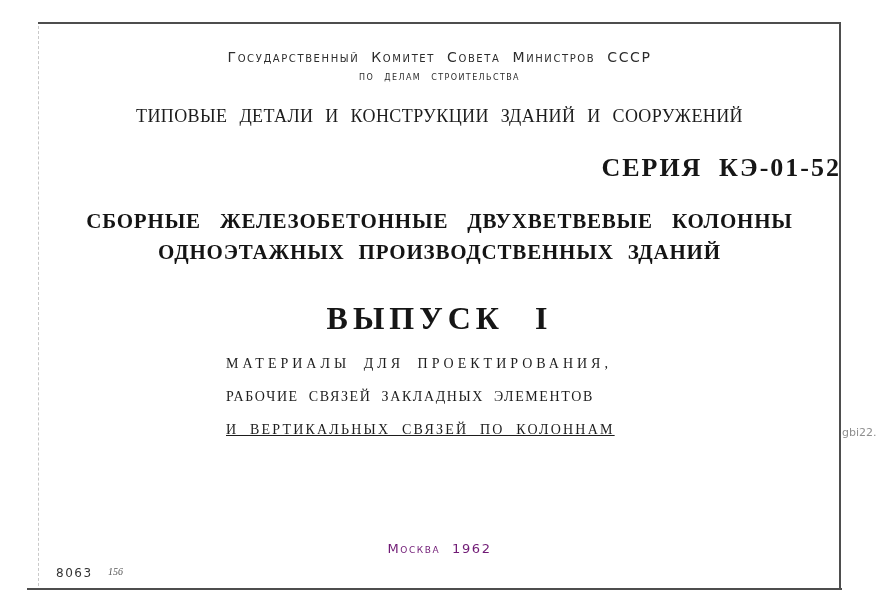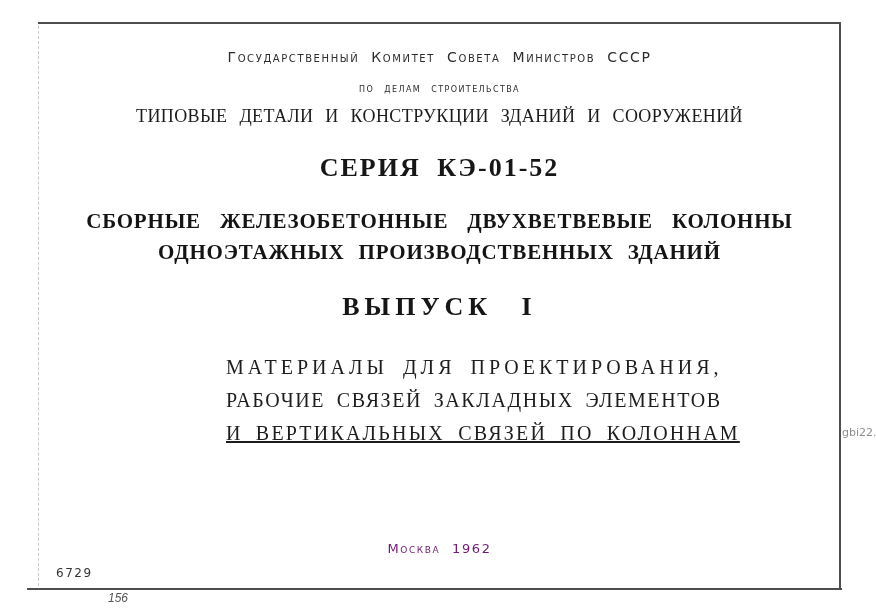--- a/index.html
+++ b/index.html
@@ -16,40 +16,40 @@
   .rule-top{left:38px;top:22px;width:803px;border-top:2px solid #4e4e4e;}
   .rule-right{left:839px;top:22px;height:568px;border-right:2px solid #4e4e4e;}
   .rule-bottom{left:27px;top:588px;width:815px;border-top:2px solid #4e4e4e;}
   .rule-left{left:38px;top:26px;height:560px;border-left:1px dashed #c9c9c9;}
 
   .txt{position:absolute;left:38px;width:803px;text-align:center;white-space:nowrap;}
 
   
   .hand{font-family:"DejaVu Sans", sans-serif;font-variant:small-caps;color:#2c2c2c;}
   .org1{top:49px;font-size:14px;letter-spacing:1.6px;word-spacing:6px;}
-  .org2{top:81px;font-size:12px;letter-spacing:1.4px;word-spacing:5px;}
+  .org2{top:69px;font-size:12px;letter-spacing:1.4px;word-spacing:5px;}
 
   .series-type{top:106px;font-size:18px;letter-spacing:0.4px;word-spacing:7px;color:#1c1c1c;}
-  .series{top:153px;font-size:26px;font-weight:bold;letter-spacing:2px;word-spacing:8px;color:#161616;}
+  .series{top:153px;font-size:26px;font-weight:bold;letter-spacing:2px;word-spacing:8px;color:#161616;text-align:right;}
 
   .title1{top:209px;font-size:21px;font-weight:bold;letter-spacing:0.8px;word-spacing:13px;color:#141414;}
   .title2{top:240px;font-size:21px;font-weight:bold;letter-spacing:0.8px;word-spacing:8px;color:#141414;}
 
-  .issue{top:292px;font-size:26px;font-weight:bold;letter-spacing:5px;word-spacing:18px;color:#161616;}
+  .issue{top:300px;font-size:32px;font-weight:bold;letter-spacing:5px;word-spacing:18px;color:#161616;}
 
   .subtitle{position:absolute;left:226px;top:356px;width:440px;text-align:left;color:#1d1d1d;}
-  .subtitle .st{position:absolute;left:0;white-space:nowrap;font-size:20px;}
+  .subtitle .st{position:absolute;left:0;white-space:nowrap;font-size:14px;}
   .st1{top:0;letter-spacing:4px;word-spacing:6px;}
   .st2{top:33px;letter-spacing:1.6px;word-spacing:5px;}
   .st3{top:66px;letter-spacing:2.2px;word-spacing:6px;text-decoration:underline;}
 
   .imprint{top:541px;font-family:"DejaVu Sans", sans-serif;font-variant:small-caps;font-size:13px;letter-spacing:1.6px;word-spacing:6px;color:#701a75;}
 
   .order-number{position:absolute;left:56px;top:566px;font-family:"DejaVu Sans", sans-serif;font-size:12px;letter-spacing:1.5px;color:#333;}
-  .page-number{position:absolute;left:108px;top:591px;font-family:Liberation Sans, sans-serif;font-style:italic;font-size:12px;color:#555;}
+  .page-number{position:absolute;left:108px;top:566px;font-family:Liberation Serif, serif;font-style:italic;font-size:10px;color:#555;}
 
   .watermark{position:absolute;left:842px;top:426px;font-family:"DejaVu Sans", sans-serif;font-size:11px;color:#8f8f8f;background:#fff;}
 </style>
 </head>
 <body>
 
 <div class="page">
 
   <div class="rule rule-top"></div>
   <div class="rule rule-right"></div>
@@ -68,18 +68,18 @@
   <div class="txt issue">ВЫПУСК I</div>
 
   <div class="subtitle">
     <div class="st st1">МАТЕРИАЛЫ ДЛЯ ПРОЕКТИРОВАНИЯ,</div>
     <div class="st st2">РАБОЧИЕ СВЯЗЕЙ ЗАКЛАДНЫХ ЭЛЕМЕНТОВ</div>
     <div class="st st3">И ВЕРТИКАЛЬНЫХ СВЯЗЕЙ ПО КОЛОННАМ</div>
   </div>
 
   <div class="txt imprint">Москва 1962</div>
 
-  <div class="order-number">6729</div>
+  <div class="order-number">8063</div>
   <div class="page-number">156</div>
 
   <div class="watermark">gbi22.ru</div>
 
 </div>
 
 </body></html>

